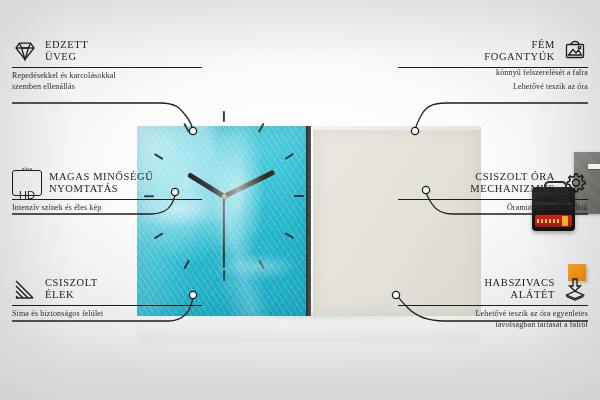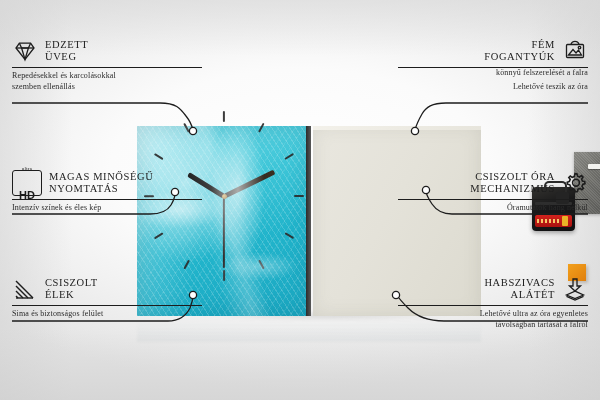--- a/index.html
+++ b/index.html
@@ -107,21 +107,21 @@
   .left .title{text-align:left;}
   .left .sub{text-align:left;}
   .right .head{justify-content:flex-end;flex-direction:row;}
   .right .title{text-align:right;}
   .right .sub{text-align:right;}
   .ico{width:26px;height:26px;flex:0 0 26px;display:block;}
 
   .hdbox{width:28px;height:24px;border:1.4px solid #1d1d1d;border-radius:3px;
     display:flex;flex-direction:column;align-items:center;justify-content:center;flex:0 0 28px;}
   .hdbox .u{font-size:5px;letter-spacing:.3px;line-height:5px;color:#1d1d1d;}
-  .hdbox .h{font-size:11px;font-weight:bold;line-height:11px;color:#1d1d1d;
+  .hdbox .h{font-size:11px;font-weight:normal;line-height:11px;color:#1d1d1d;
     font-family:"Liberation Sans",sans-serif;margin-top:19px;}
 
   svg{overflow:visible;}
   .leader{position:absolute;left:0;top:0;width:600px;height:400px;pointer-events:none;}
 </style>
 </head>
 <body>
 
 <div class="vignette"></div>
 
@@ -294,15 +294,15 @@
     </div>
     <svg class="ico" viewBox="0 0 26 26">
       <g fill="none" stroke="#1d1d1d" stroke-width="1.3">
         <path d="M11,3 H15 V10 H18.5 L13,15 L7.5,10 H11 Z"></path>
         <path d="M13,15.2 L21.5,19 L13,22.6 L4.5,19 Z"></path>
         <path d="M4.5,20.4 L13,24 L21.5,20.4"></path>
       </g>
     </svg>
   </div>
   <div class="rule"></div>
-  <div class="sub">Lehetővé ultra az óra egyenletes</div>
+  <div class="sub">Lehetővé teszik az óra egyenletes</div>
   <div class="sub" style="margin-top:0">távolságban tartását a falról</div>
 </div>
 
 </body></html>

